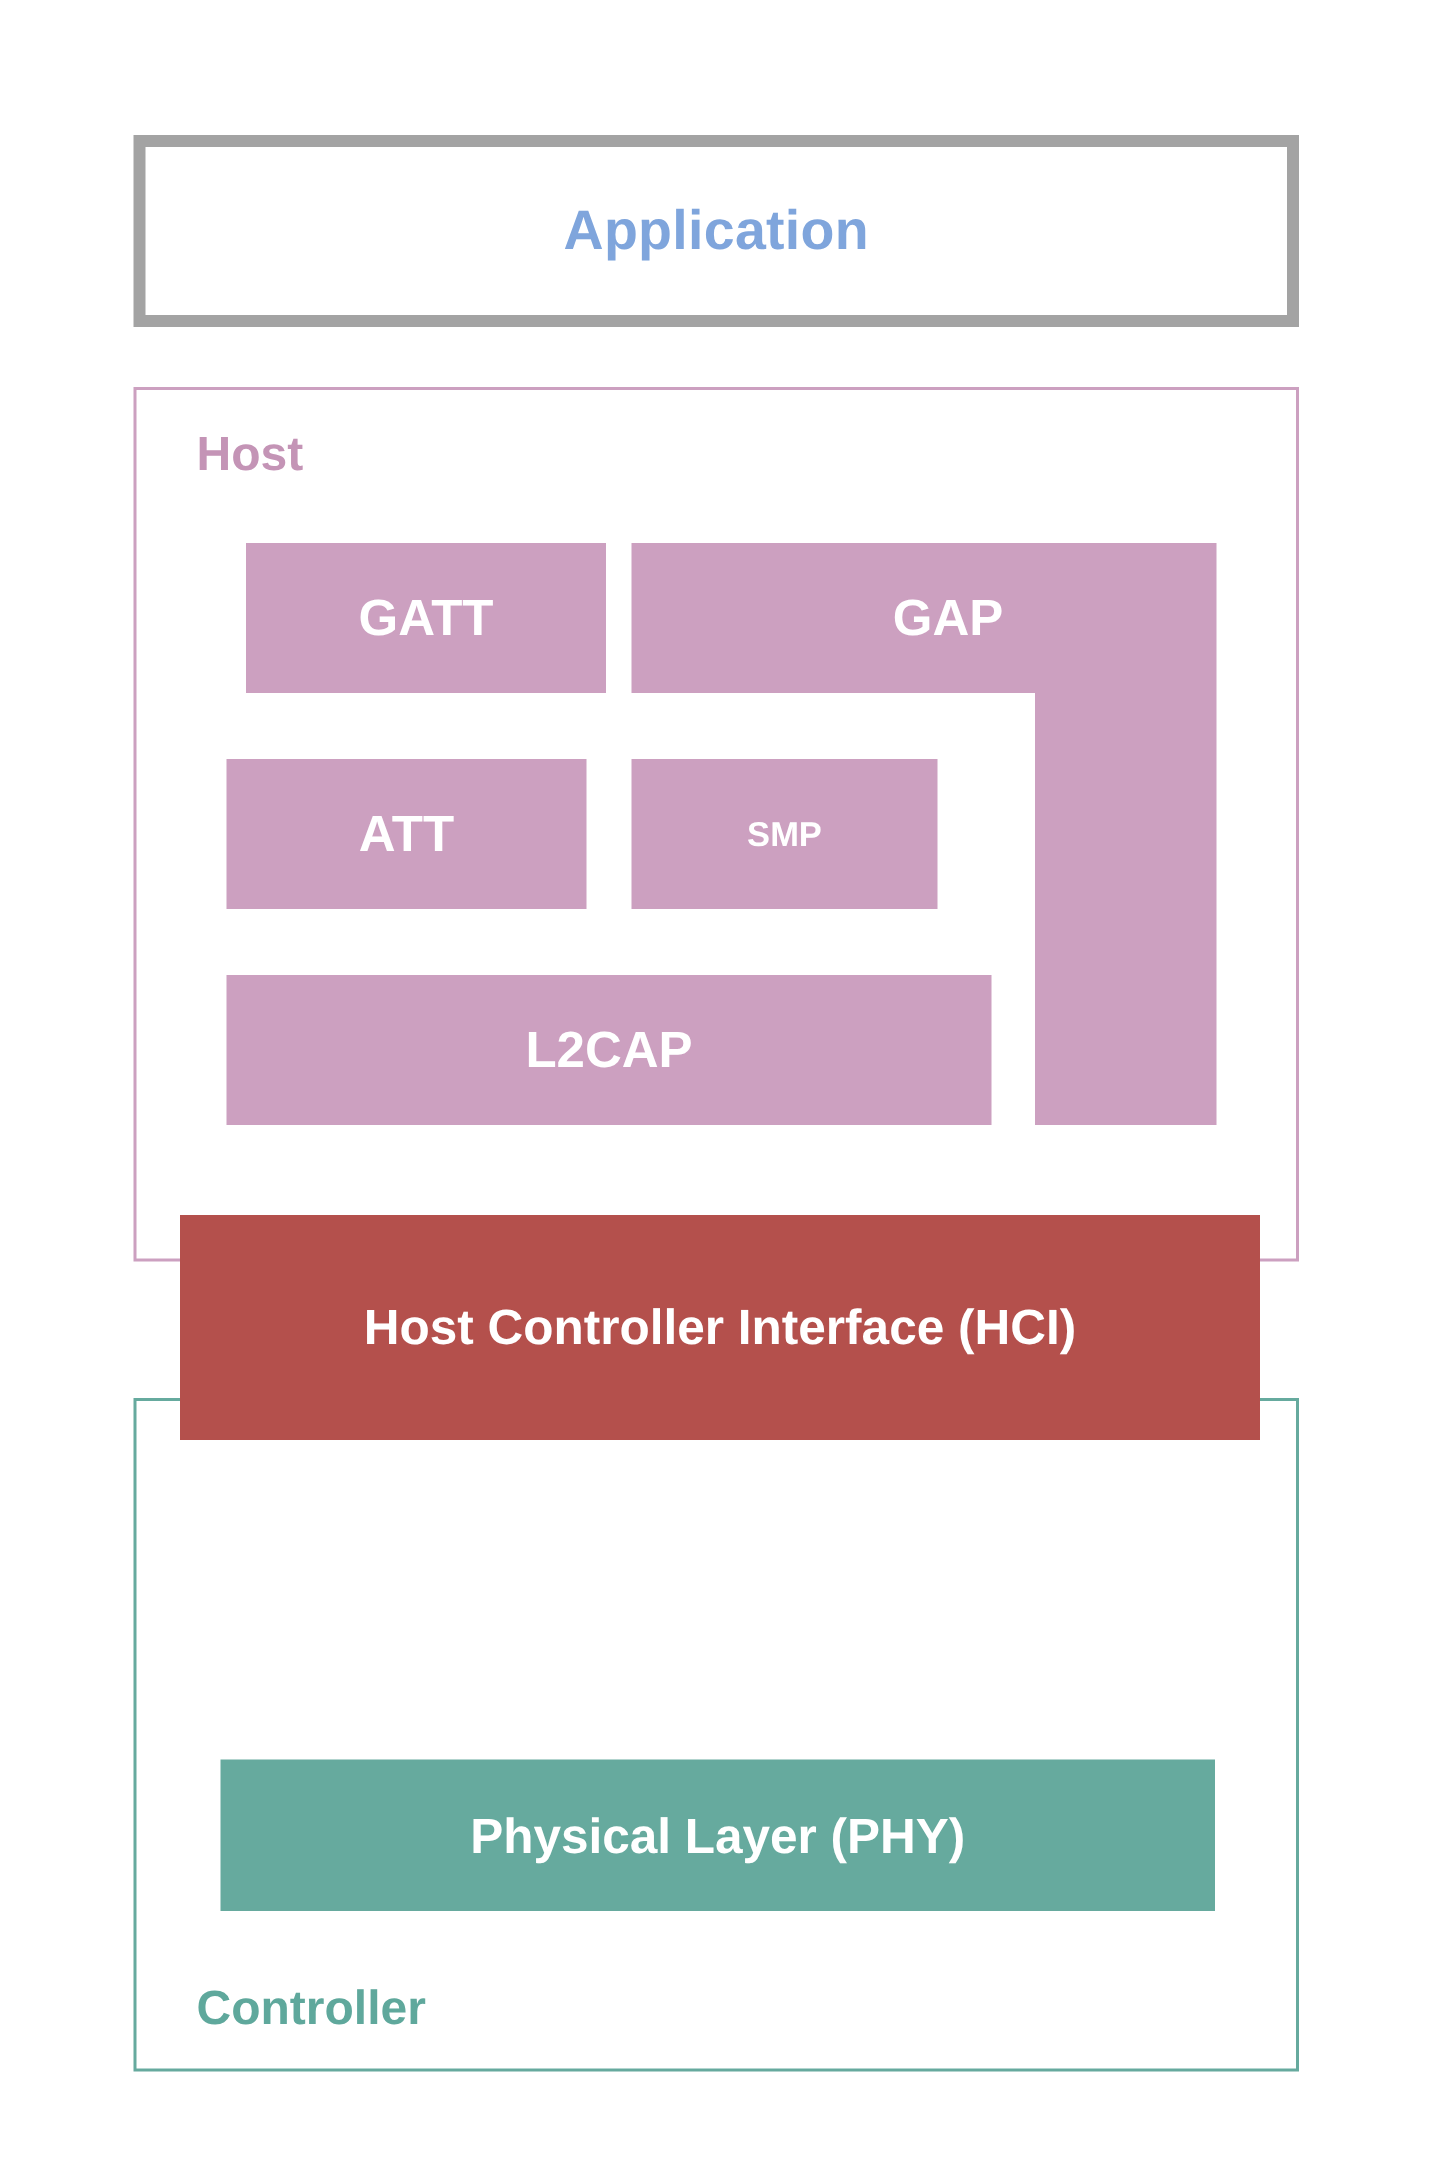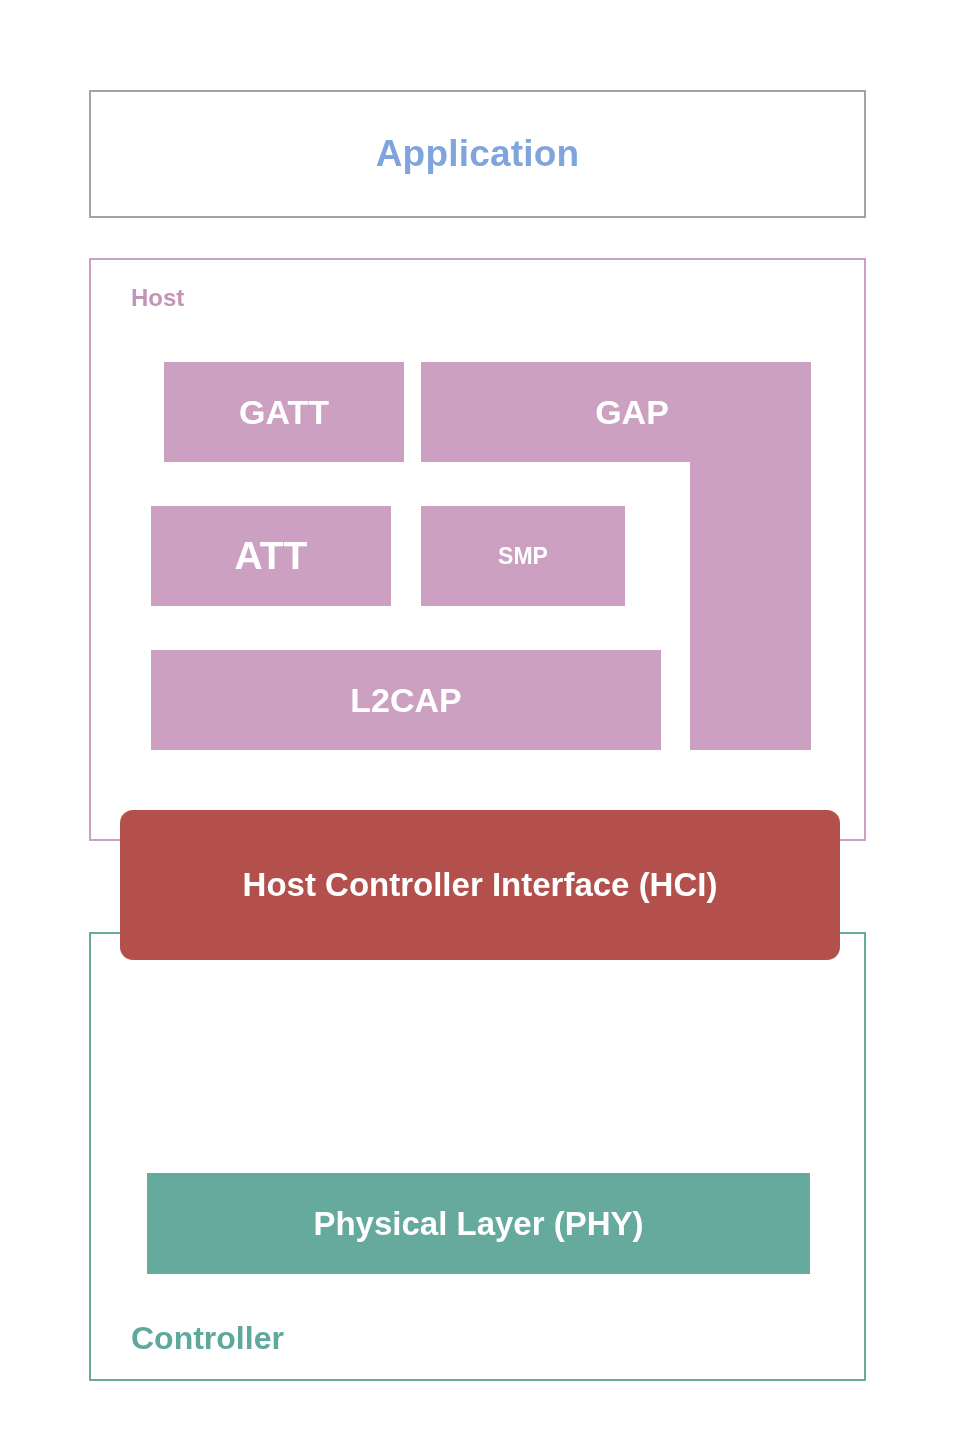--- a/index.html
+++ b/index.html
@@ -21,21 +21,21 @@
   }
 
   
   .app-box {
     position: absolute;
     left: 89px;
     top: 90px;
     width: 777px;
     height: 128px;
     box-sizing: border-box;
-    border: 2px solid #a3a3a3;
+    border: 8px solid #a3a3a3;
     background: #ffffff;
     display: flex;
     align-items: center;
     justify-content: center;
   }
   .app-label {
     color: #7FA5DC;
     font-size: 37px;
     font-weight: bold;
     letter-spacing: 0.2px;
@@ -50,21 +50,21 @@
     height: 583px;
     box-sizing: border-box;
     border: 2px solid #CCA0C0;
     background: #ffffff;
   }
   .host-label {
     position: absolute;
     left: 40px;
     top: 24px;
     color: #C494B6;
-    font-size: 24px;
+    font-size: 32px;
     font-weight: bold;
   }
 
   
   .controller-box {
     position: absolute;
     left: 89px;
     top: 932px;
     width: 777px;
     height: 449px;
@@ -87,25 +87,25 @@
     position: absolute;
     display: flex;
     align-items: center;
     justify-content: center;
     color: #ffffff;
     font-weight: bold;
     text-align: center;
   }
   .blk-pink { background: #CCA0C0; }
   .blk-teal { background: #66AA9E; }
-  .blk-red  { background: #B4504C; border-radius: 13px; }
+  .blk-red  { background: #B4504C; }
 
   
   .b-gatt  { left: 164px; top: 362px;  width: 240px; height: 100px; font-size: 34px; }
-  .b-att   { left: 151px; top: 506px;  width: 240px; height: 100px; font-size: 39px; }
+  .b-att   { left: 151px; top: 506px;  width: 240px; height: 100px; font-size: 34px; }
   .b-smp   { left: 421px; top: 506px;  width: 204px; height: 100px; font-size: 23px; }
   .b-l2cap { left: 151px; top: 650px;  width: 510px; height: 100px; font-size: 34px; }
 
   
   .gap-wrap {
     position: absolute;
     left: 421px;
     top: 362px;
     width: 390px;
     height: 388px;

